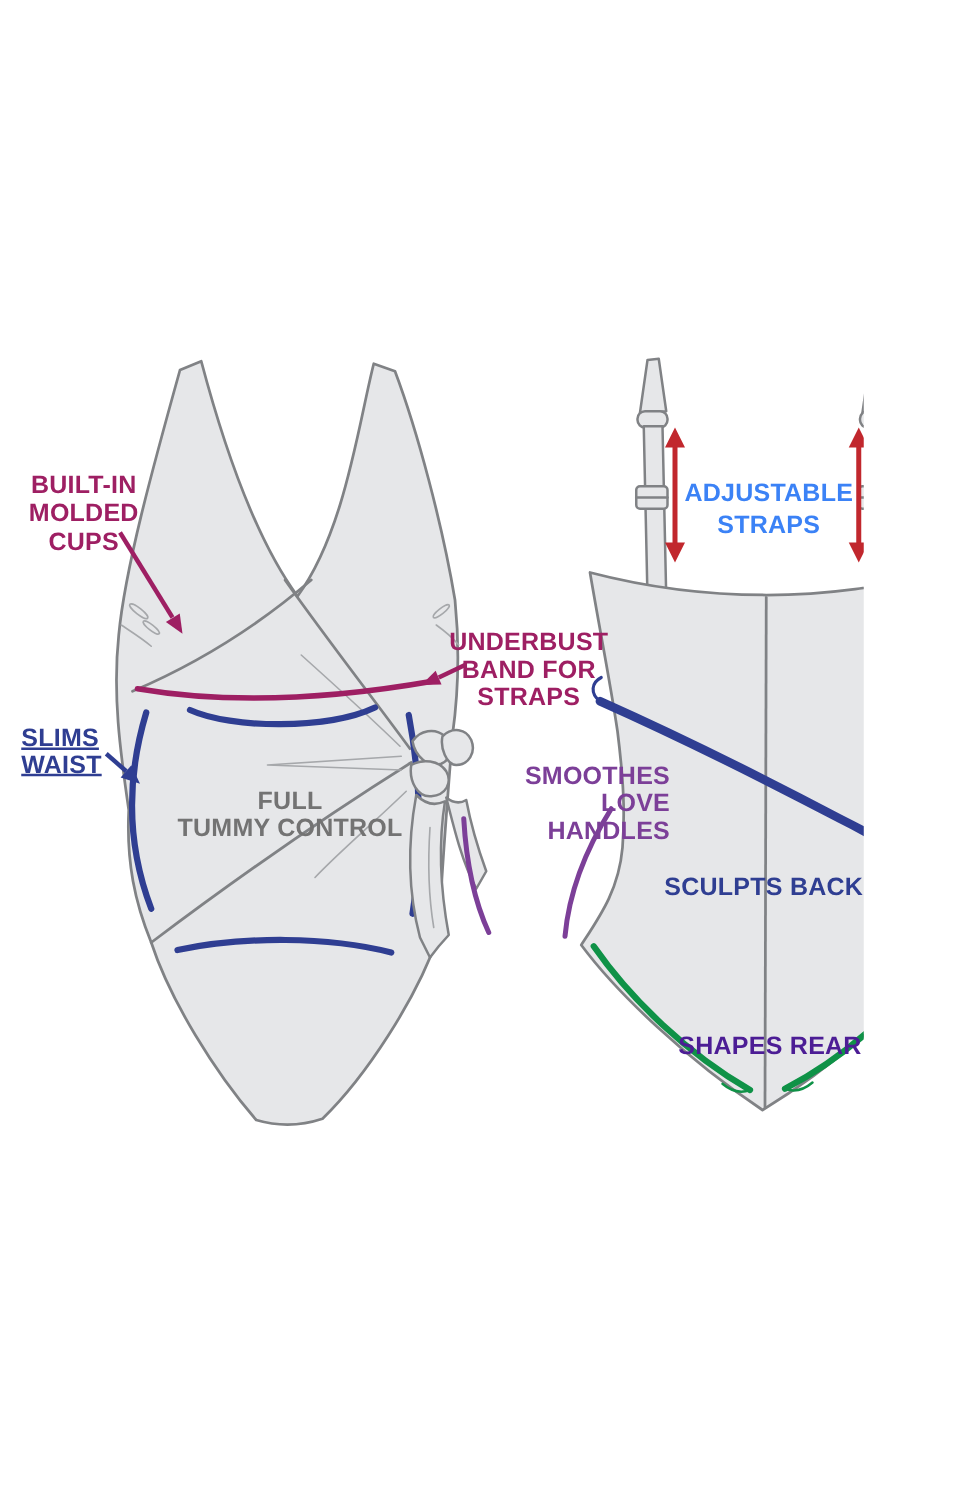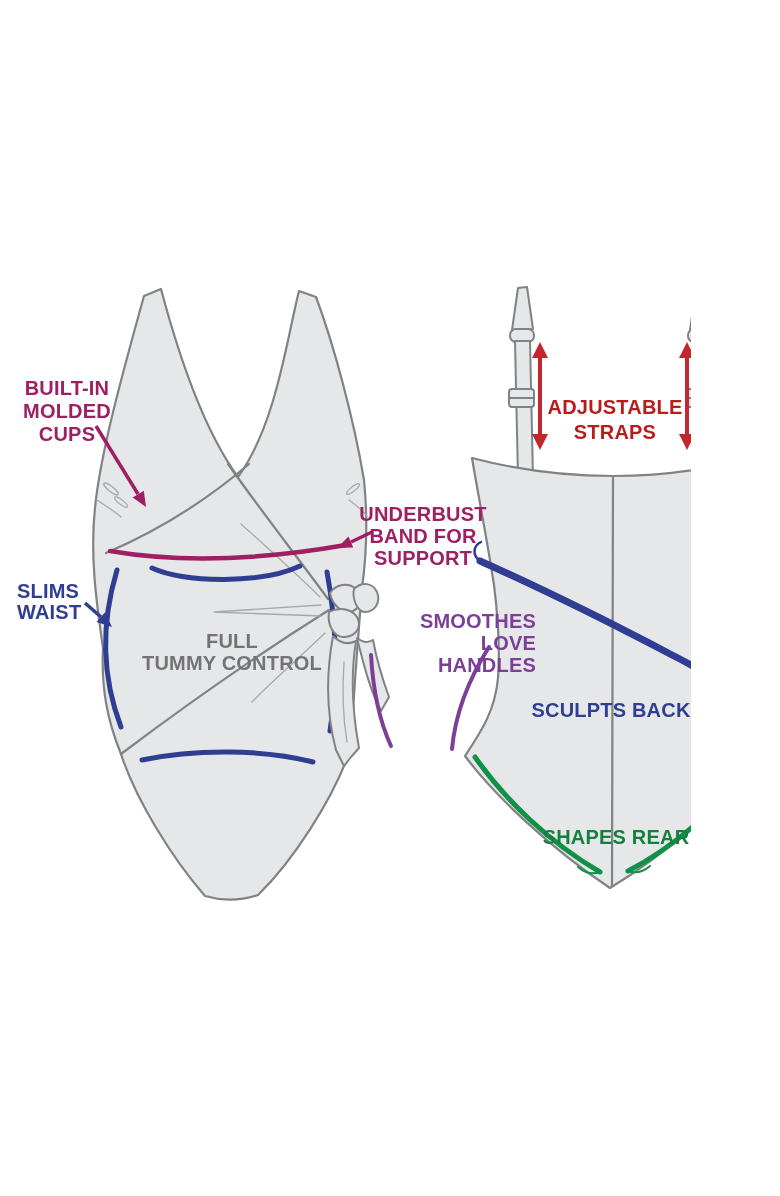--- a/index.html
+++ b/index.html
@@ -144,33 +144,33 @@
     <g stroke="#2F3E92">
       <line x1="85" y1="603" x2="101" y2="617" stroke-width="3.5"></line>
       <polygon stroke="none" points="112,627 105.1,612.2 96.5,621.9" fill="#2F3E92"></polygon>
     </g>
   </svg>
 
   <div class="label lab-cups" style="color: rgb(158, 31, 99);">BUILT-IN
 MOLDED
 CUPS</div>
 
-  <div class="label lab-slims" style="color: rgb(47, 62, 146);">SLIMS
+  <div class="label lab-slims" style="color: rgb(47, 62, 146); text-decoration: underline;">SLIMS
 WAIST</div>
 
   <div class="label lab-tummy" style="color: #737373;">FULL
 TUMMY CONTROL</div>
 
   <div class="label lab-underbust" style="color: rgb(158, 31, 99);">UNDERBUST
 BAND FOR
-SUPPORT</div>
+STRAPS</div>
 
   <div class="label lab-smoothes" style="color: rgb(124, 63, 152);">SMOOTHES
 LOVE
 HANDLES</div>
 
-  <div class="label lab-adjustable" style="color: #b91c1c; margin-top: 12px;">ADJUSTABLE
+  <div class="label lab-adjustable" style="color: #3b82f6;">ADJUSTABLE
 STRAPS</div>
 
   <div class="label lab-sculpts" style="color: rgb(47, 62, 146);">SCULPTS BACK</div>
 
-  <div class="label lab-shapes" style="color: #15803d;">SHAPES REAR</div>
+  <div class="label lab-shapes" style="color: #4c1d95;">SHAPES REAR</div>
 </div>
 
 </body></html>

